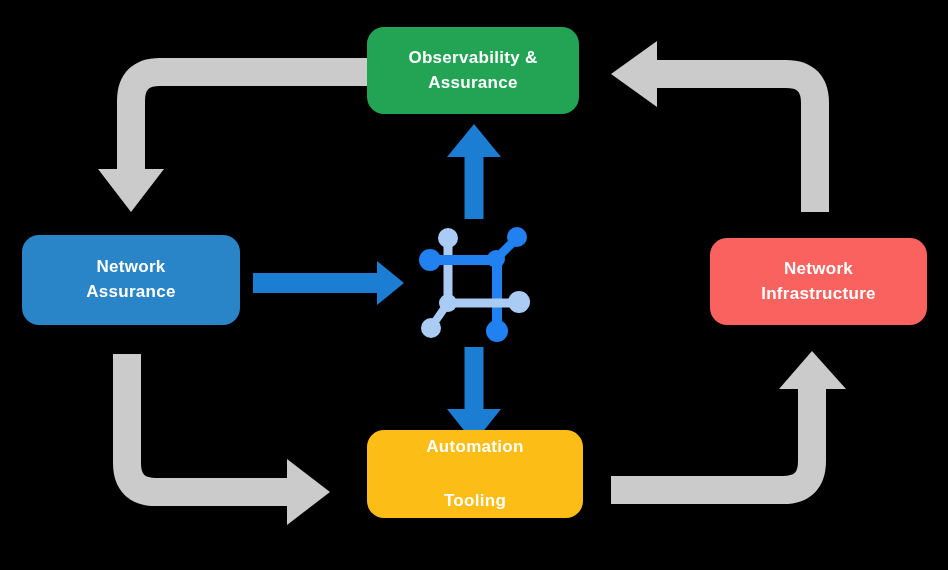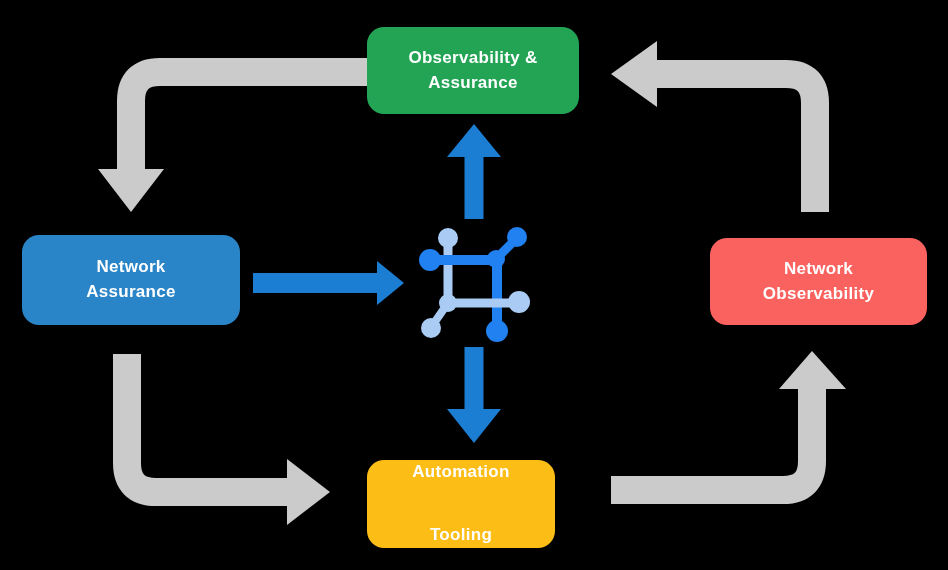--- a/index.html
+++ b/index.html
@@ -29,21 +29,21 @@
     justify-content: center;
     text-align: center;
     font-size: 17px;
     font-weight: 700;
     letter-spacing: 0.3px;
     line-height: 1.45;
   }
   .node-observability   { left: 367px; top: 27px;  width: 212px; height: 87px; }
   .node-operations      { left: 22px;  top: 235px; width: 218px; height: 90px; }
   .node-infrastructure  { left: 710px; top: 238px; width: 217px; height: 87px; }
-  .node-automation      { left: 367px; top: 460px; width: 188px; height: 88px; justify-content: space-between; }
+  .node-automation      { left: 367px; top: 430px; width: 216px; height: 88px; }
 </style>
 </head>
 <body style="background: rgb(0, 0, 0);">
 
 <div class="canvas">
 
   <svg class="overlay" viewBox="0 0 948 570" aria-hidden="true">
 
     <g>
       <path d="M 367 72 H 160 Q 131 72 131 101 V 171" fill="none" stroke-width="28" stroke="#CBCBCB"></path>
@@ -107,21 +107,21 @@
     <div style="color: rgb(255, 255, 255);">Assurance</div>
   </div>
 
   <div class="node node-operations" style="background-color: rgb(42, 132, 200);">
     <div style="color: rgb(255, 255, 255);">Network</div>
     <div style="color: rgb(255, 255, 255);">Assurance</div>
   </div>
 
   <div class="node node-infrastructure" style="background-color: rgb(250, 98, 95);">
     <div style="color: rgb(255, 255, 255);">Network</div>
-    <div style="color: rgb(255, 255, 255);">Observability</div>
+    <div style="color: rgb(255, 255, 255);">Infrastructure</div>
   </div>
 
   <div class="node node-automation" style="background-color: rgb(252, 189, 23);">
     <div style="color: rgb(255, 255, 255);">Automation</div>
     <div style="color: rgb(255, 255, 255); margin-top: 29px;">Tooling</div>
   </div>
 
 </div>
 
 </body></html>

